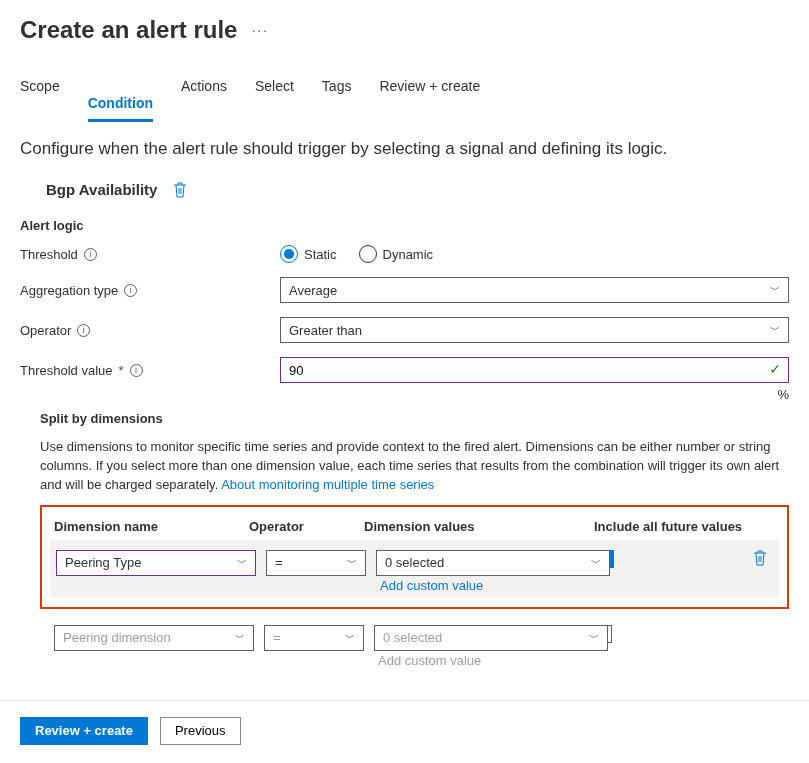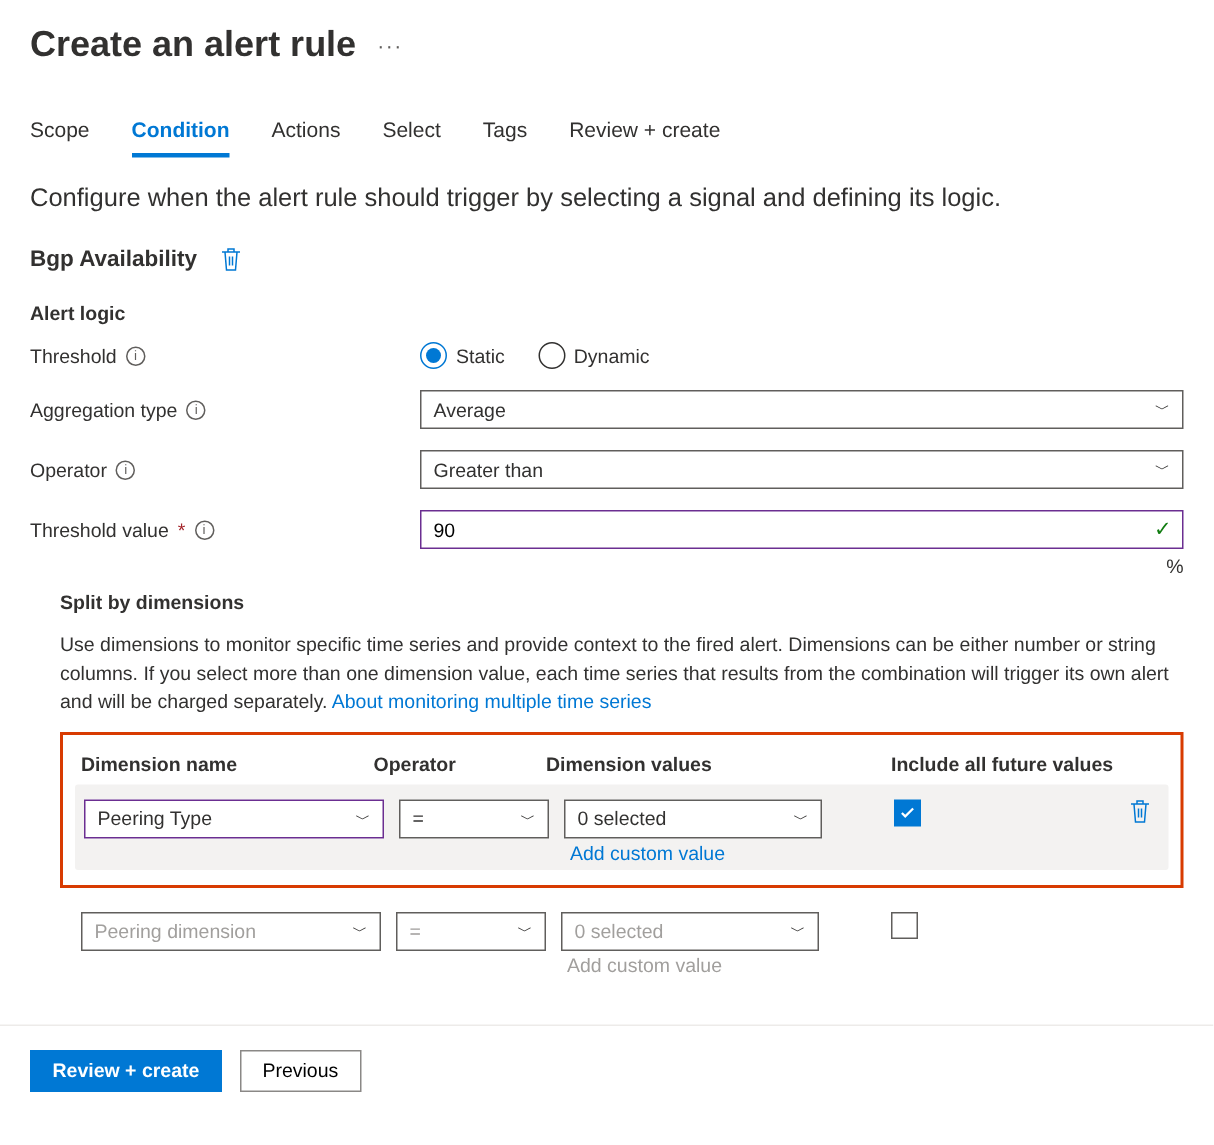--- a/index.html
+++ b/index.html
@@ -4,25 +4,25 @@
 <style>
   * { box-sizing: border-box; margin: 0; padding: 0; }
   body { font-family: "Segoe UI", -apple-system, sans-serif; font-size: 13px; color: #323130; background: #fff; width: 809px; }
   .page { padding: 16px 20px; }
   .title-row { display: flex; align-items: center; gap: 14px; margin-bottom: 28px; }
   .page-title { font-size: 24px; font-weight: 600; }
   .ellipsis { color: #605e5c; font-size: 14px; letter-spacing: 1px; cursor: pointer; }
 
   .tabs { display: flex; gap: 28px; border-bottom: 1px solid transparent; margin-bottom: 16px; }
   .tab { font-size: 14px; color: #323130; padding: 6px 0 8px 0; cursor: pointer; }
-  .tab.active { color: #0078d4; font-weight: 600; border-bottom: 3px solid #0078d4; }
+  .tab.active { color: #0078d4; font-weight: 600; border-bottom: 3px solid #0078d4; margin-top: 17px; }
 
   .desc { font-size: 17px; color: #323130; margin-bottom: 22px; }
 
-  .signal-row { display: flex; align-items: center; gap: 16px; margin-bottom: 20px; }
+  .signal-row { display: flex; align-items: center; gap: 16px; margin-bottom: 20px; margin-left: 26px; }
   .signal-name { font-size: 15px; font-weight: 600; }
   .trash-icon svg { width: 14px; height: 16px; stroke:#0078d4; fill:none; }
   .trash-icon { cursor:pointer; display:inline-flex; }
 
   .section-label { font-size: 13px; font-weight: 600; margin-bottom: 12px; }
 
   .form-row { display: flex; align-items: center; margin-bottom: 14px; }
   .form-label { width: 260px; display: flex; align-items: center; gap: 6px; font-size: 13px; }
   .form-label .req { color:#a4262c; }
   .info-icon { display:inline-flex; width:13px; height:13px; border:1px solid #605e5c; border-radius:50%; align-items:center; justify-content:center; font-size:9px; color:#605e5c; cursor:default;}
@@ -50,21 +50,21 @@
   .dim-box { border:2px solid #d83b01; padding:6px 8px 10px 8px; margin-bottom:8px;}
   .dim-head { display:flex; padding:6px 4px; font-size:13px; font-weight:600;}
   .col-name{ width:195px;}
   .col-op{ width:115px;}
   .col-val{ width:230px;}
   .col-future{ flex:1;}
   .dim-row-wrap { background:#f3f2f1; padding:10px 6px 4px 6px; border-radius:2px;}
   .dim-row { display:flex; align-items:flex-start; gap:10px;}
   .sel-dim { width:200px;gap:11px;}
   .sel-op { width:100px;}
-  .sel-val { width:172px;}
+  .sel-val { width:234px;}
   .valcol { width:210px; display:flex; flex-direction:column; gap:2px;}
   .add-custom { color:#0078d4; font-size:13px; cursor:pointer; padding-left:4px;}
   .chk { width:18px; height:18px; background:#0078d4; display:flex; align-items:center; justify-content:center; cursor:pointer;}
   .chk svg{stroke:#fff; fill:none; stroke-width:2;}
   .chk.empty{ background:#fff; border:1px solid #605e5c;}
   .row-trash { margin-left:auto; cursor:pointer; padding-right:6px;}
   .row-trash svg{width:14px; height:16px; stroke:#0078d4; fill:none;}
 
   .dim-row2 { display:flex; align-items:flex-start; gap:10px; padding:8px 14px 2px 14px;}
   .placeholder { color:#a19f9d;}

